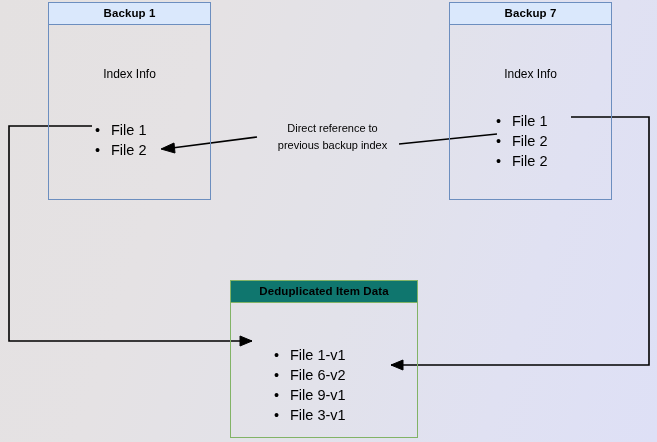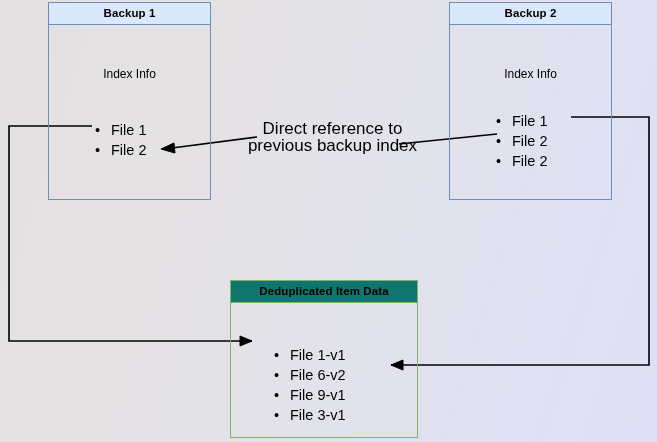--- a/index.html
+++ b/index.html
@@ -77,21 +77,21 @@
     position: absolute;
     left: 3px;
     top: -0.5px;
     font-size: 14.5px;
     line-height: 20px;
   }
   
   .caption {
     position: absolute;
     text-align: center;
-    font-size: 17px;
+    font-size: 11px;
     line-height: 17px;
     color: #000000;
     white-space: pre-line;
   }
   
   #edges {
     position: absolute;
     left: 0;
     top: 0;
     width: 657px;
@@ -139,21 +139,21 @@
     <div class="node-body">
       <div class="body-title" style="top:42px;">Index Info</div>
       <ul class="items" style="left:43px; top:95px;">
         <li>File 1</li>
         <li>File 2</li>
       </ul>
     </div>
   </div>
 
   <div class="node" style="left:449px; top:2px; width:163px; height:198px;">
-    <div class="node-header">Backup 2</div>
+    <div class="node-header">Backup 7</div>
     <div class="node-body">
       <div class="body-title" style="top:42px;">Index Info</div>
       <ul class="items" style="left:43px; top:86px;">
         <li>File 1</li>
         <li>File 2</li>
         <li>File 2</li>
       </ul>
     </div>
   </div>
 

